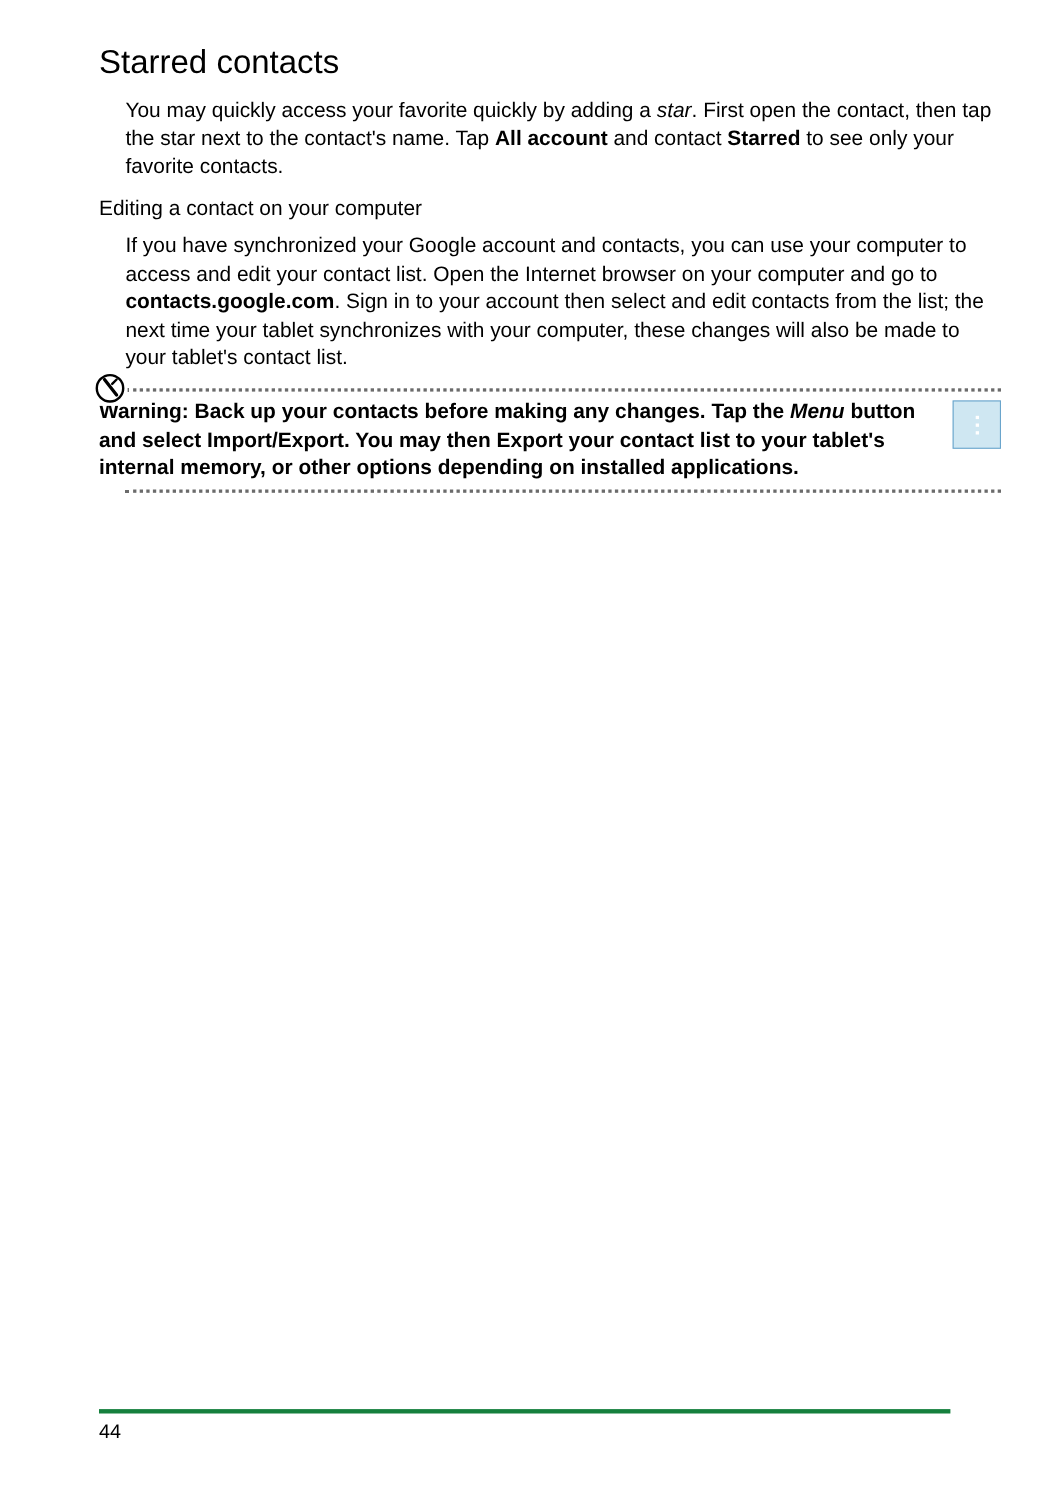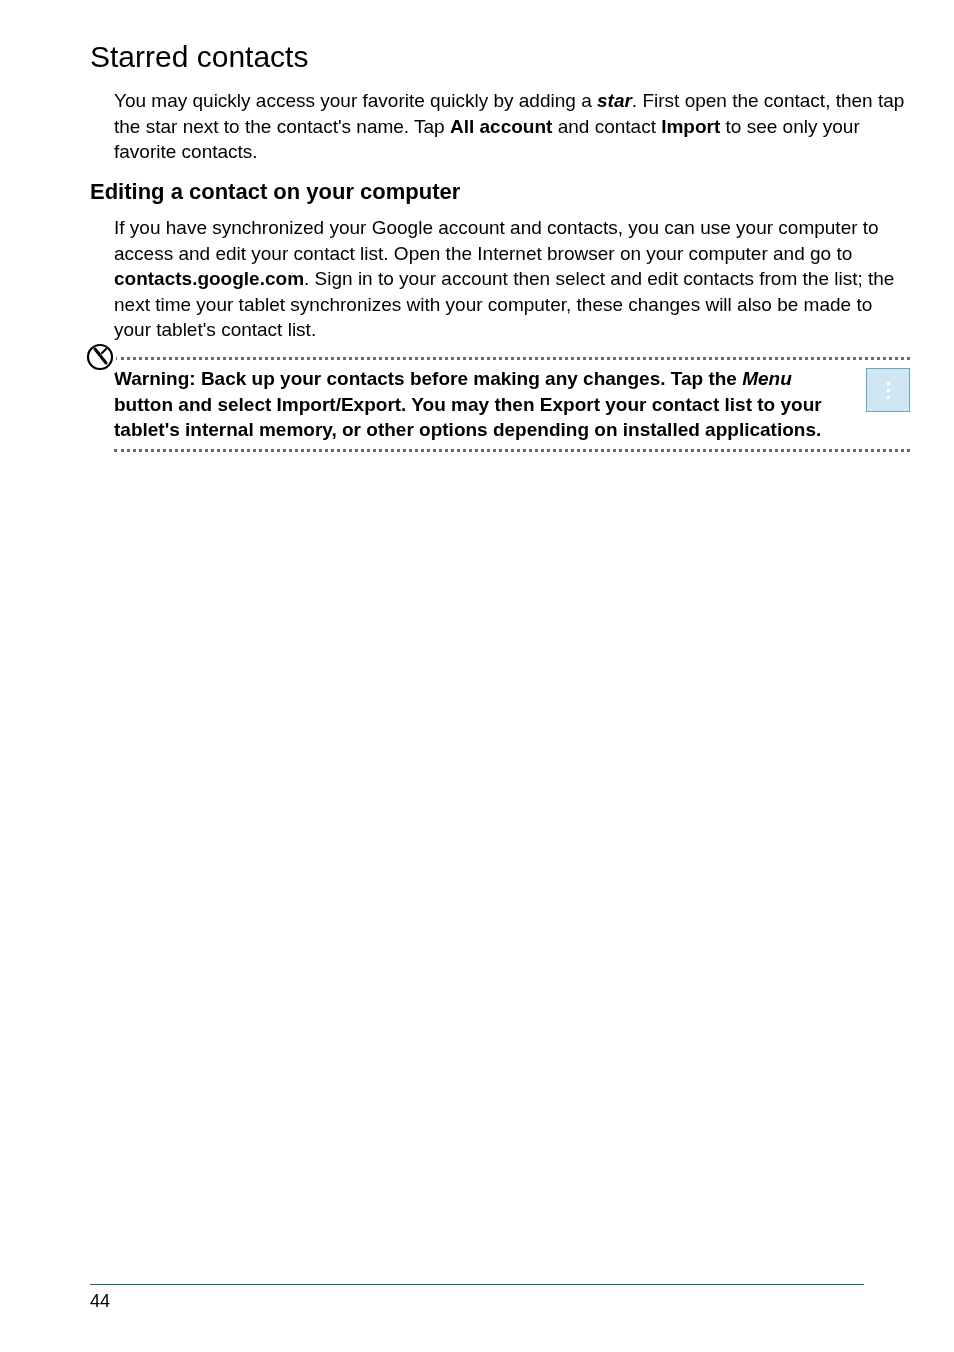--- a/index.html
+++ b/index.html
@@ -1,22 +1,22 @@
 <!DOCTYPE html>
 <html><head>
 <meta charset="utf-8">
 <style>
   * { box-sizing: border-box; margin: 0; padding: 0; }
   html, body { width: 954px; height: 1352px; background: #fff; font-family: Arial, Helvetica, sans-serif; color: #000; }
   .page { position: relative; width: 954px; height: 1352px; padding: 40px 44px 0 90px; }
   .h1 { font-size: 30px; font-weight: 400; margin-bottom: 14px; }
   .para { font-size: 19px; line-height: 1.35; margin: 0 0 14px 24px; }
-  .h2 { font-size: 22px; font-weight: 700; margin-bottom: 10px; }
+  .h2 { font-size: 19px; font-weight: 400; margin-bottom: 10px; }
   .bold { font-weight: 700; }
-  .italic { font-style: italic; font-weight: bold; }
+  .italic { font-style: italic; }
   .bolditalic { font-weight: 700; font-style: italic; }
 
   .warning-block { position: relative; margin-top: 4px; }
   .dotted-top, .dotted-bottom {
     height: 0;
     border-top: 3px dotted #6b6b6b;
     margin-left: 24px;
   }
   .dotted-top { margin-bottom: 6px; }
   .dotted-bottom { margin-top: 6px; }
@@ -24,21 +24,20 @@
   .warning-icon {
     position: absolute;
     left: -6px;
     top: -16px;
     width: 32px; height: 32px;
     background: #fff;
     display: flex; align-items: center; justify-content: center;
   }
   .warning-content {
     display: flex; align-items: flex-start; gap: 12px;
-    margin-left: 24px;
     justify-content: flex-end;
   }
   .warning-text { flex: 1; font-size: 19px; line-height: 1.35; font-weight: 700; }
 
   .menu-btn {
     width: 44px; height: 44px;
     border: 1px solid #6aa5cc;
     background: #cfe7f2;
     display: flex; align-items: center; justify-content: center;
     flex-shrink: 0;
@@ -48,34 +47,34 @@
     display: flex; flex-direction: column; gap: 4px;
     align-items: center;
   }
   .menu-dots span {
     width: 3px; height: 3px; background: #fff;
   }
 
   .footer {
     position: absolute;
     left: 90px; right: 90px; bottom: 40px;
-    border-top: 1px solid #15803d;
+    border-top: 4px solid #15803d;
     padding-top: 6px;
     font-size: 18px;
   }
 </style>
 </head>
 <body>
 
 <div class="page">
 
   <div class="h1">Starred contacts</div>
 
   <p class="para">
-    <span>You may quickly access your favorite quickly by adding a </span><span class="italic">star</span><span>. First open the contact, then tap the star next to the contact's name. Tap </span><span class="bold">All account</span><span>  and contact </span><span class="bold">Import</span><span> to see only your favorite contacts.</span>
+    <span>You may quickly access your favorite quickly by adding a </span><span class="italic">star</span><span>. First open the contact, then tap the star next to the contact's name. Tap </span><span class="bold">All account</span><span>  and contact </span><span class="bold">Starred</span><span> to see only your favorite contacts.</span>
   </p>
 
   <div class="h2">Editing a contact on your computer</div>
 
   <p class="para">
     <span>If you have synchronized your Google account and contacts, you can use your computer to access and edit your contact list. Open the Internet browser on your computer and go to </span><span class="bold">contacts.google.com</span><span>. Sign in to your account then select and edit contacts from the list; the next time your tablet synchronizes with your computer, these changes will also be made to your tablet's contact list.</span>
   </p>
 
   <div class="warning-block">
     <div class="warning-icon">

